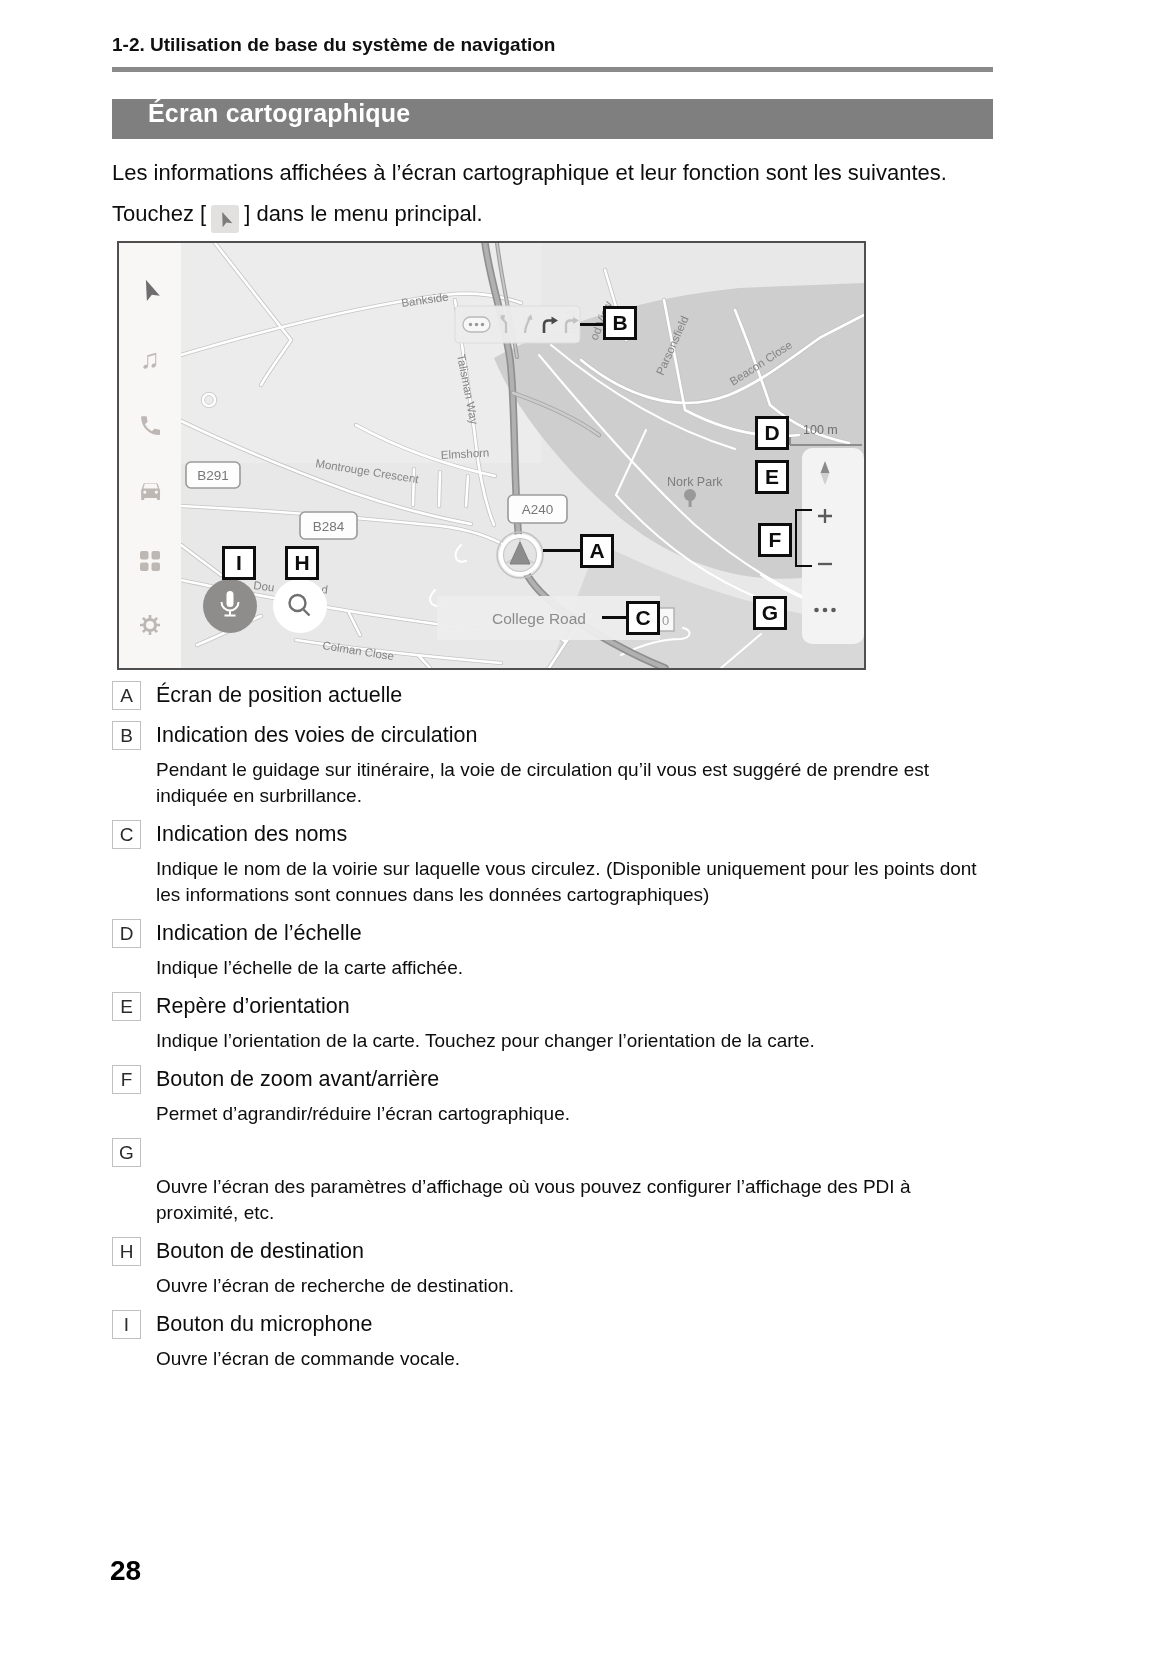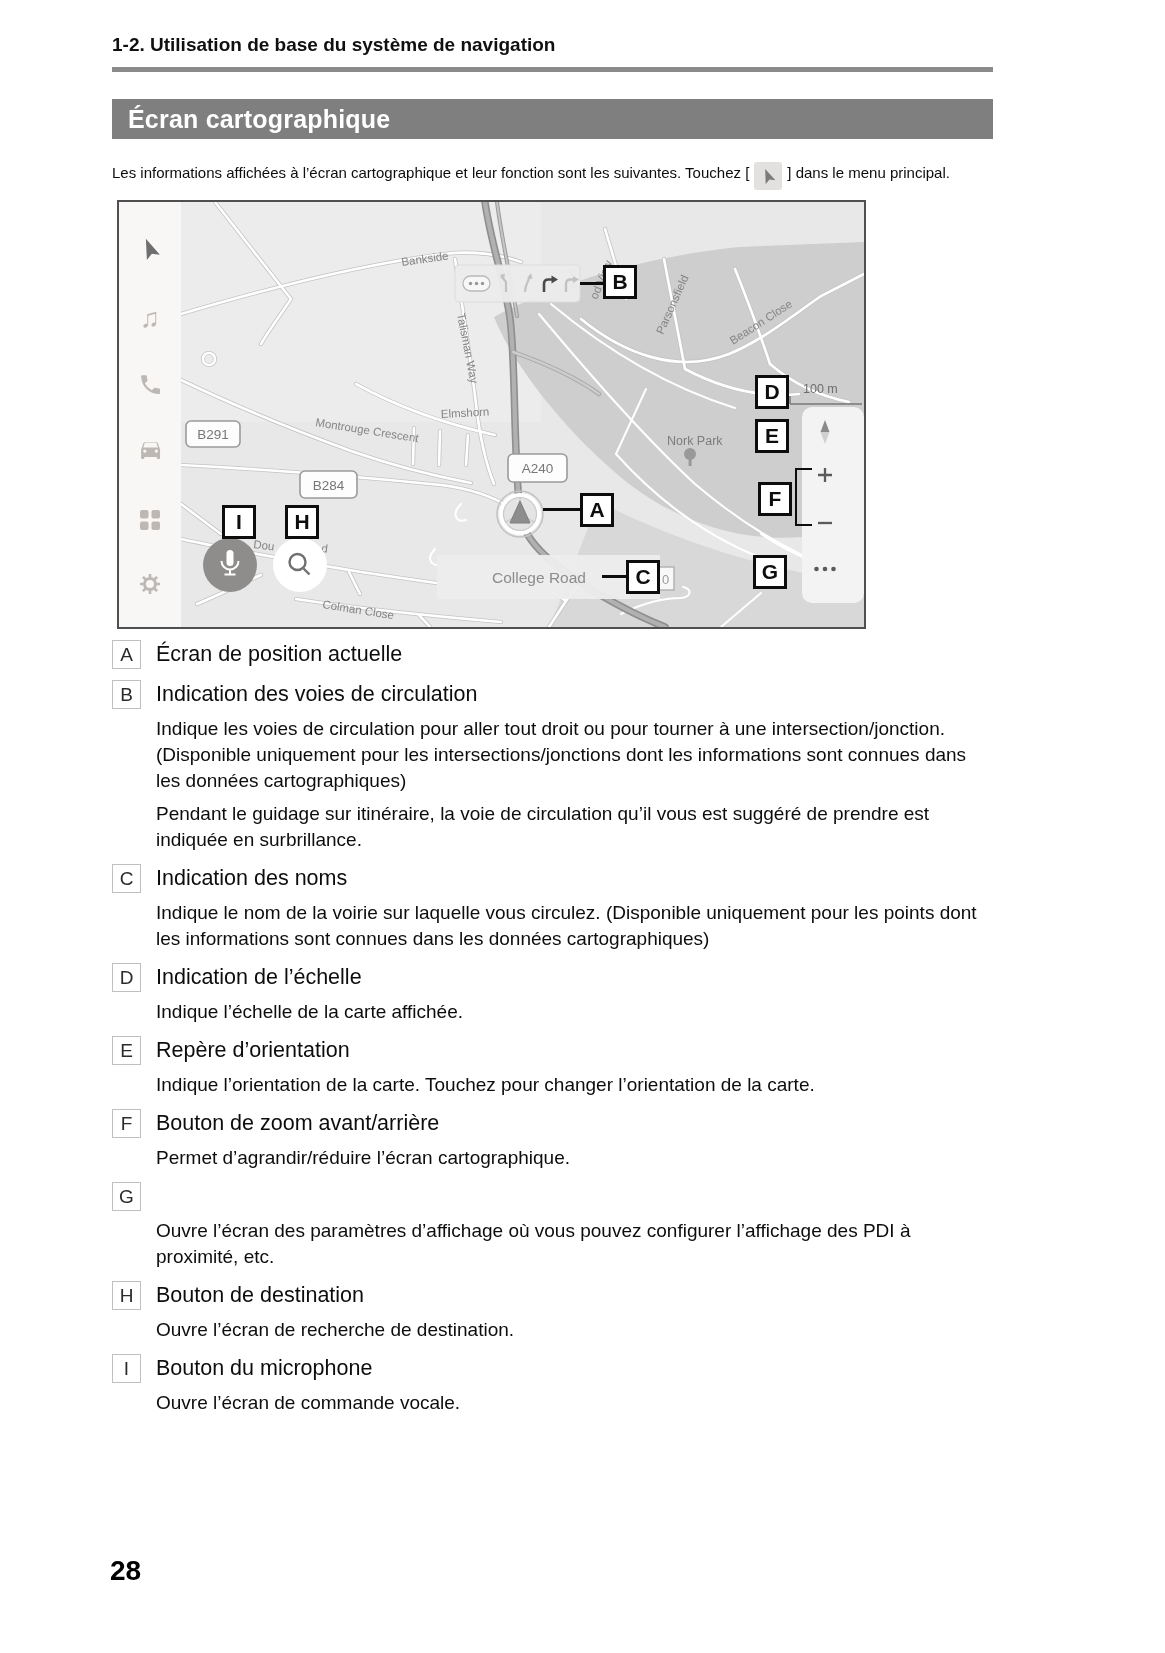--- a/index.html
+++ b/index.html
@@ -1,23 +1,23 @@
 <!DOCTYPE html>
 <html lang="fr"><head>
 <meta charset="utf-8">
 <style>
   html,body{margin:0;padding:0;background:#ffffff;}
   body{font-family:"Liberation Sans",sans-serif;color:#111;}
   .page{position:relative;width:1031px;height:1653px;background:#fff;overflow:hidden;}
   .content{margin-left:112px;width:881px;}
   .breadcrumb{padding-top:34px;font-size:19px;font-weight:bold;color:#101010;}
   .rule{margin-top:11px;height:5px;background:#8a8a8a;}
-  .section-bar{margin-top:27px;height:40px;background:#7f7f7f;display:flex;align-items:center;}
+  .section-bar{margin-top:27px;height:40px;background:#7f7f7f;display:flex;padding-left:20px;}
   .section-bar span{color:#fff;font-weight:bold;font-size:25px;padding-left:16px;letter-spacing:.2px;}
-  .intro{margin-top:13px;font-size:15px;line-height:41px;color:#0d0d0d;}
+  .intro{margin-top:13px;font-size:22px;line-height:41px;color:#0d0d0d;}
   .nav-chip{display:inline-flex;align-items:center;justify-content:center;width:28px;height:28px;background:#e3e1e0;border-radius:3px;vertical-align:-7px;margin:0 5px;}
   .figure{position:relative;margin-left:5px;margin-top:7px;width:745px;height:425px;border:2px solid #4f4f4f;background:#e9e9e9;}
   .figure svg{position:absolute;left:0;top:0;}
   .co{position:absolute;width:28px;height:28px;background:#fff;border:3px solid #0d0d0d;display:flex;align-items:center;justify-content:center;font-weight:bold;font-size:21px;color:#0d0d0d;z-index:4;}
   .co-line{position:absolute;height:2.5px;background:#0d0d0d;z-index:3;}
   .f-bracket{position:absolute;width:15px;height:54px;border-left:2.5px solid #0d0d0d;border-top:2.5px solid #0d0d0d;border-bottom:2.5px solid #0d0d0d;z-index:3;}
   .legend{margin-top:10px;}
   .leg-head{display:flex;align-items:center;margin-top:11px;}
   .leg-key{flex:0 0 auto;width:27px;height:27px;border:1.5px solid #c0c0c0;display:flex;align-items:center;justify-content:center;font-size:19px;color:#2b2b2b;background:#fff;}
   .leg-title{margin-left:15px;font-size:21.5px;color:#0d0d0d;}
@@ -286,21 +286,20 @@
         <div class="leg-head">
             <span class="leg-key">A</span>
             <span class="leg-title">Écran de position actuelle</span>
           </div>
       </div>
       <div class="leg-item">
         <div class="leg-head">
             <span class="leg-key">B</span>
             <span class="leg-title">Indication des voies de circulation</span>
           </div>
-        <p class="leg-desc">Indique les voies de circulation pour aller tout droit ou pour tourner à une intersection/jonction. (Disponible uniquement pour les intersections/jonctions dont les informations sont connues dans les données cartographiques)</p>
         <p class="leg-desc">Pendant le guidage sur itinéraire, la voie de circulation qu’il vous est suggéré de prendre est indiquée en surbrillance.</p>
       </div>
       <div class="leg-item">
         <div class="leg-head">
             <span class="leg-key">C</span>
             <span class="leg-title">Indication des noms</span>
           </div>
         <p class="leg-desc">Indique le nom de la voirie sur laquelle vous circulez. (Disponible uniquement pour les points dont les informations sont connues dans les données cartographiques)</p>
       </div>
       <div class="leg-item">

